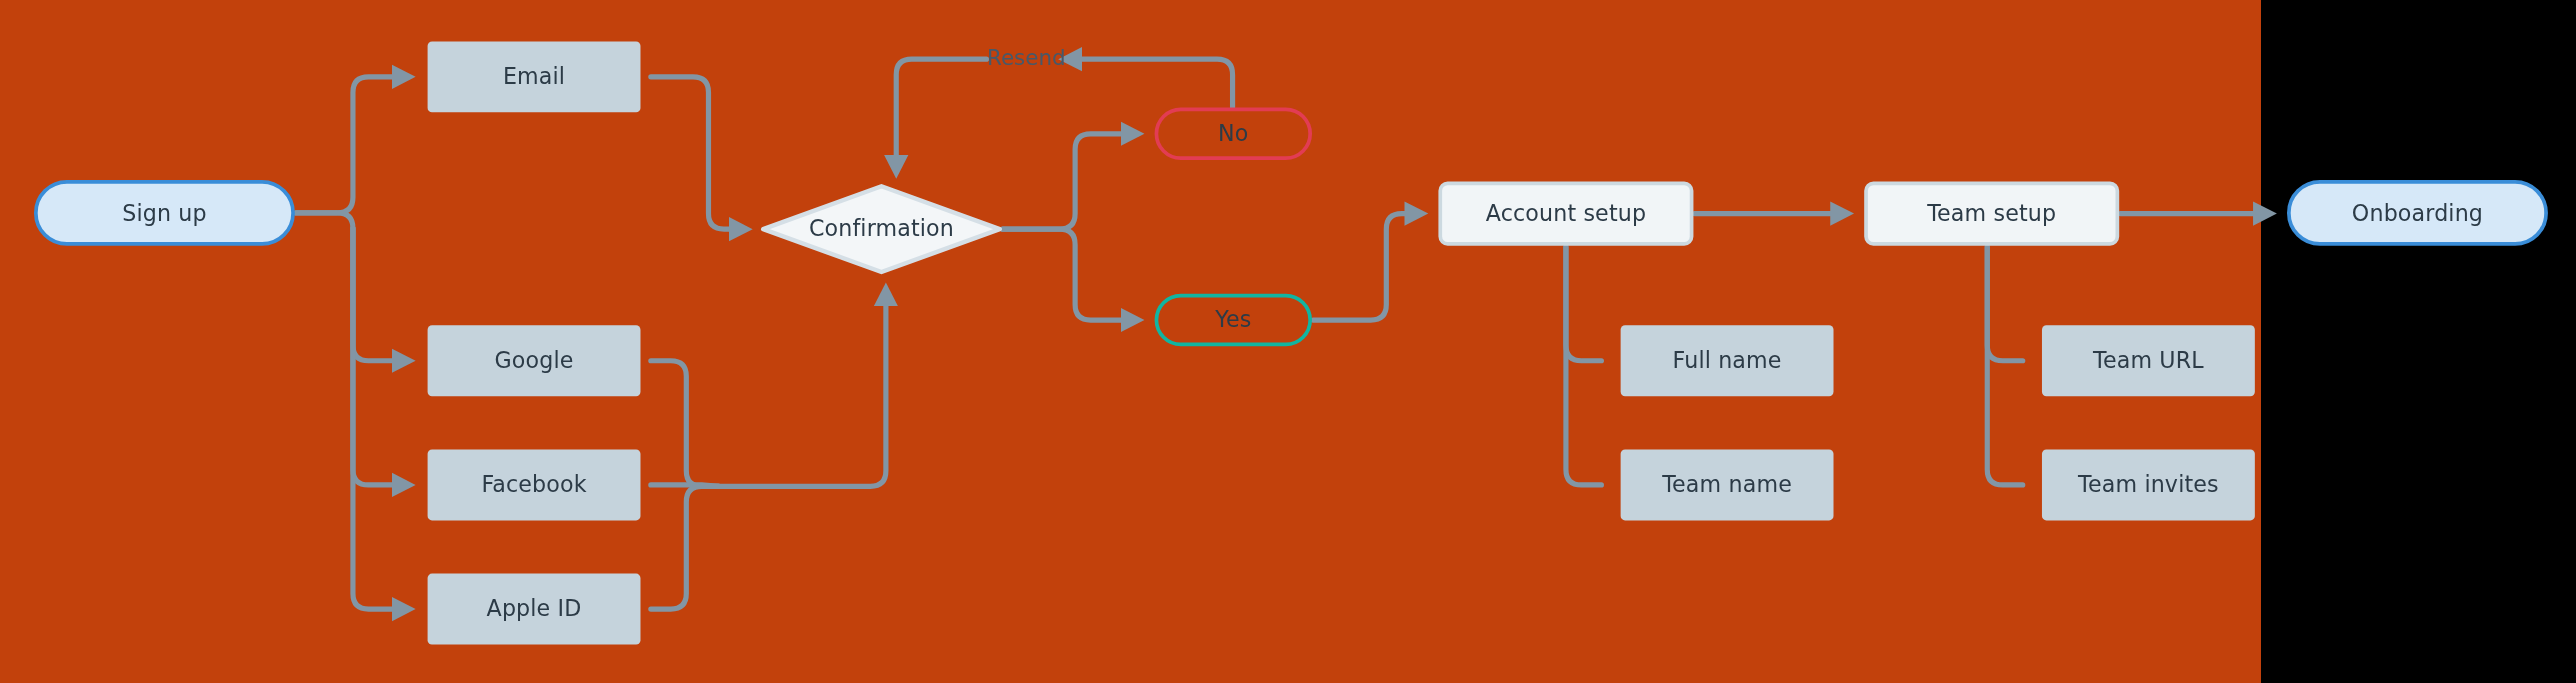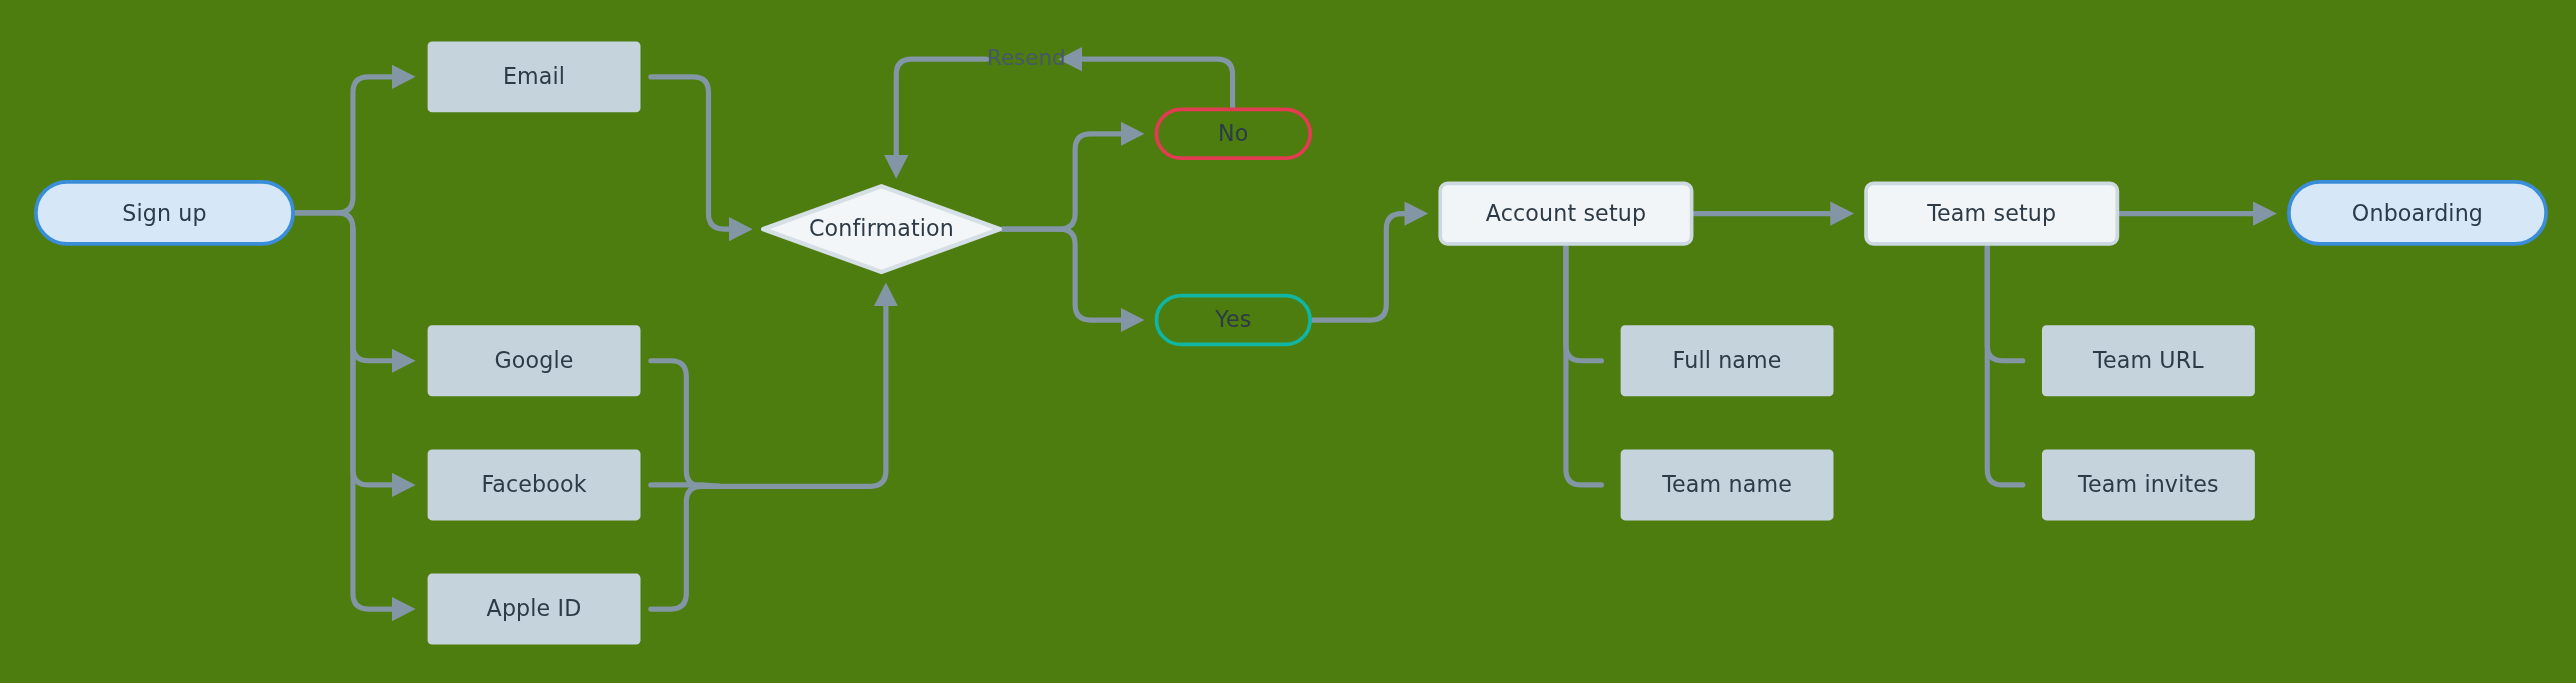--- a/index.html
+++ b/index.html
@@ -9,23 +9,23 @@
     background: #000000;
   }
   body {
     width: 2576px;
     height: 683px;
     overflow: hidden;
     font-family: "DejaVu Sans", sans-serif;
   }
   #canvas {
     position: relative;
-    width: 2576px;
+    width: 2261px;
     height: 683px;
-    background: #4d7c0f;
+    background: #c2410c;
   }
   svg#flow {
     display: block;
     width: 2576px;
     height: 683px;
   }
   .node-label {
     font-family: "DejaVu Sans", sans-serif;
     font-size: 30px;
     fill: #2c3b47;

